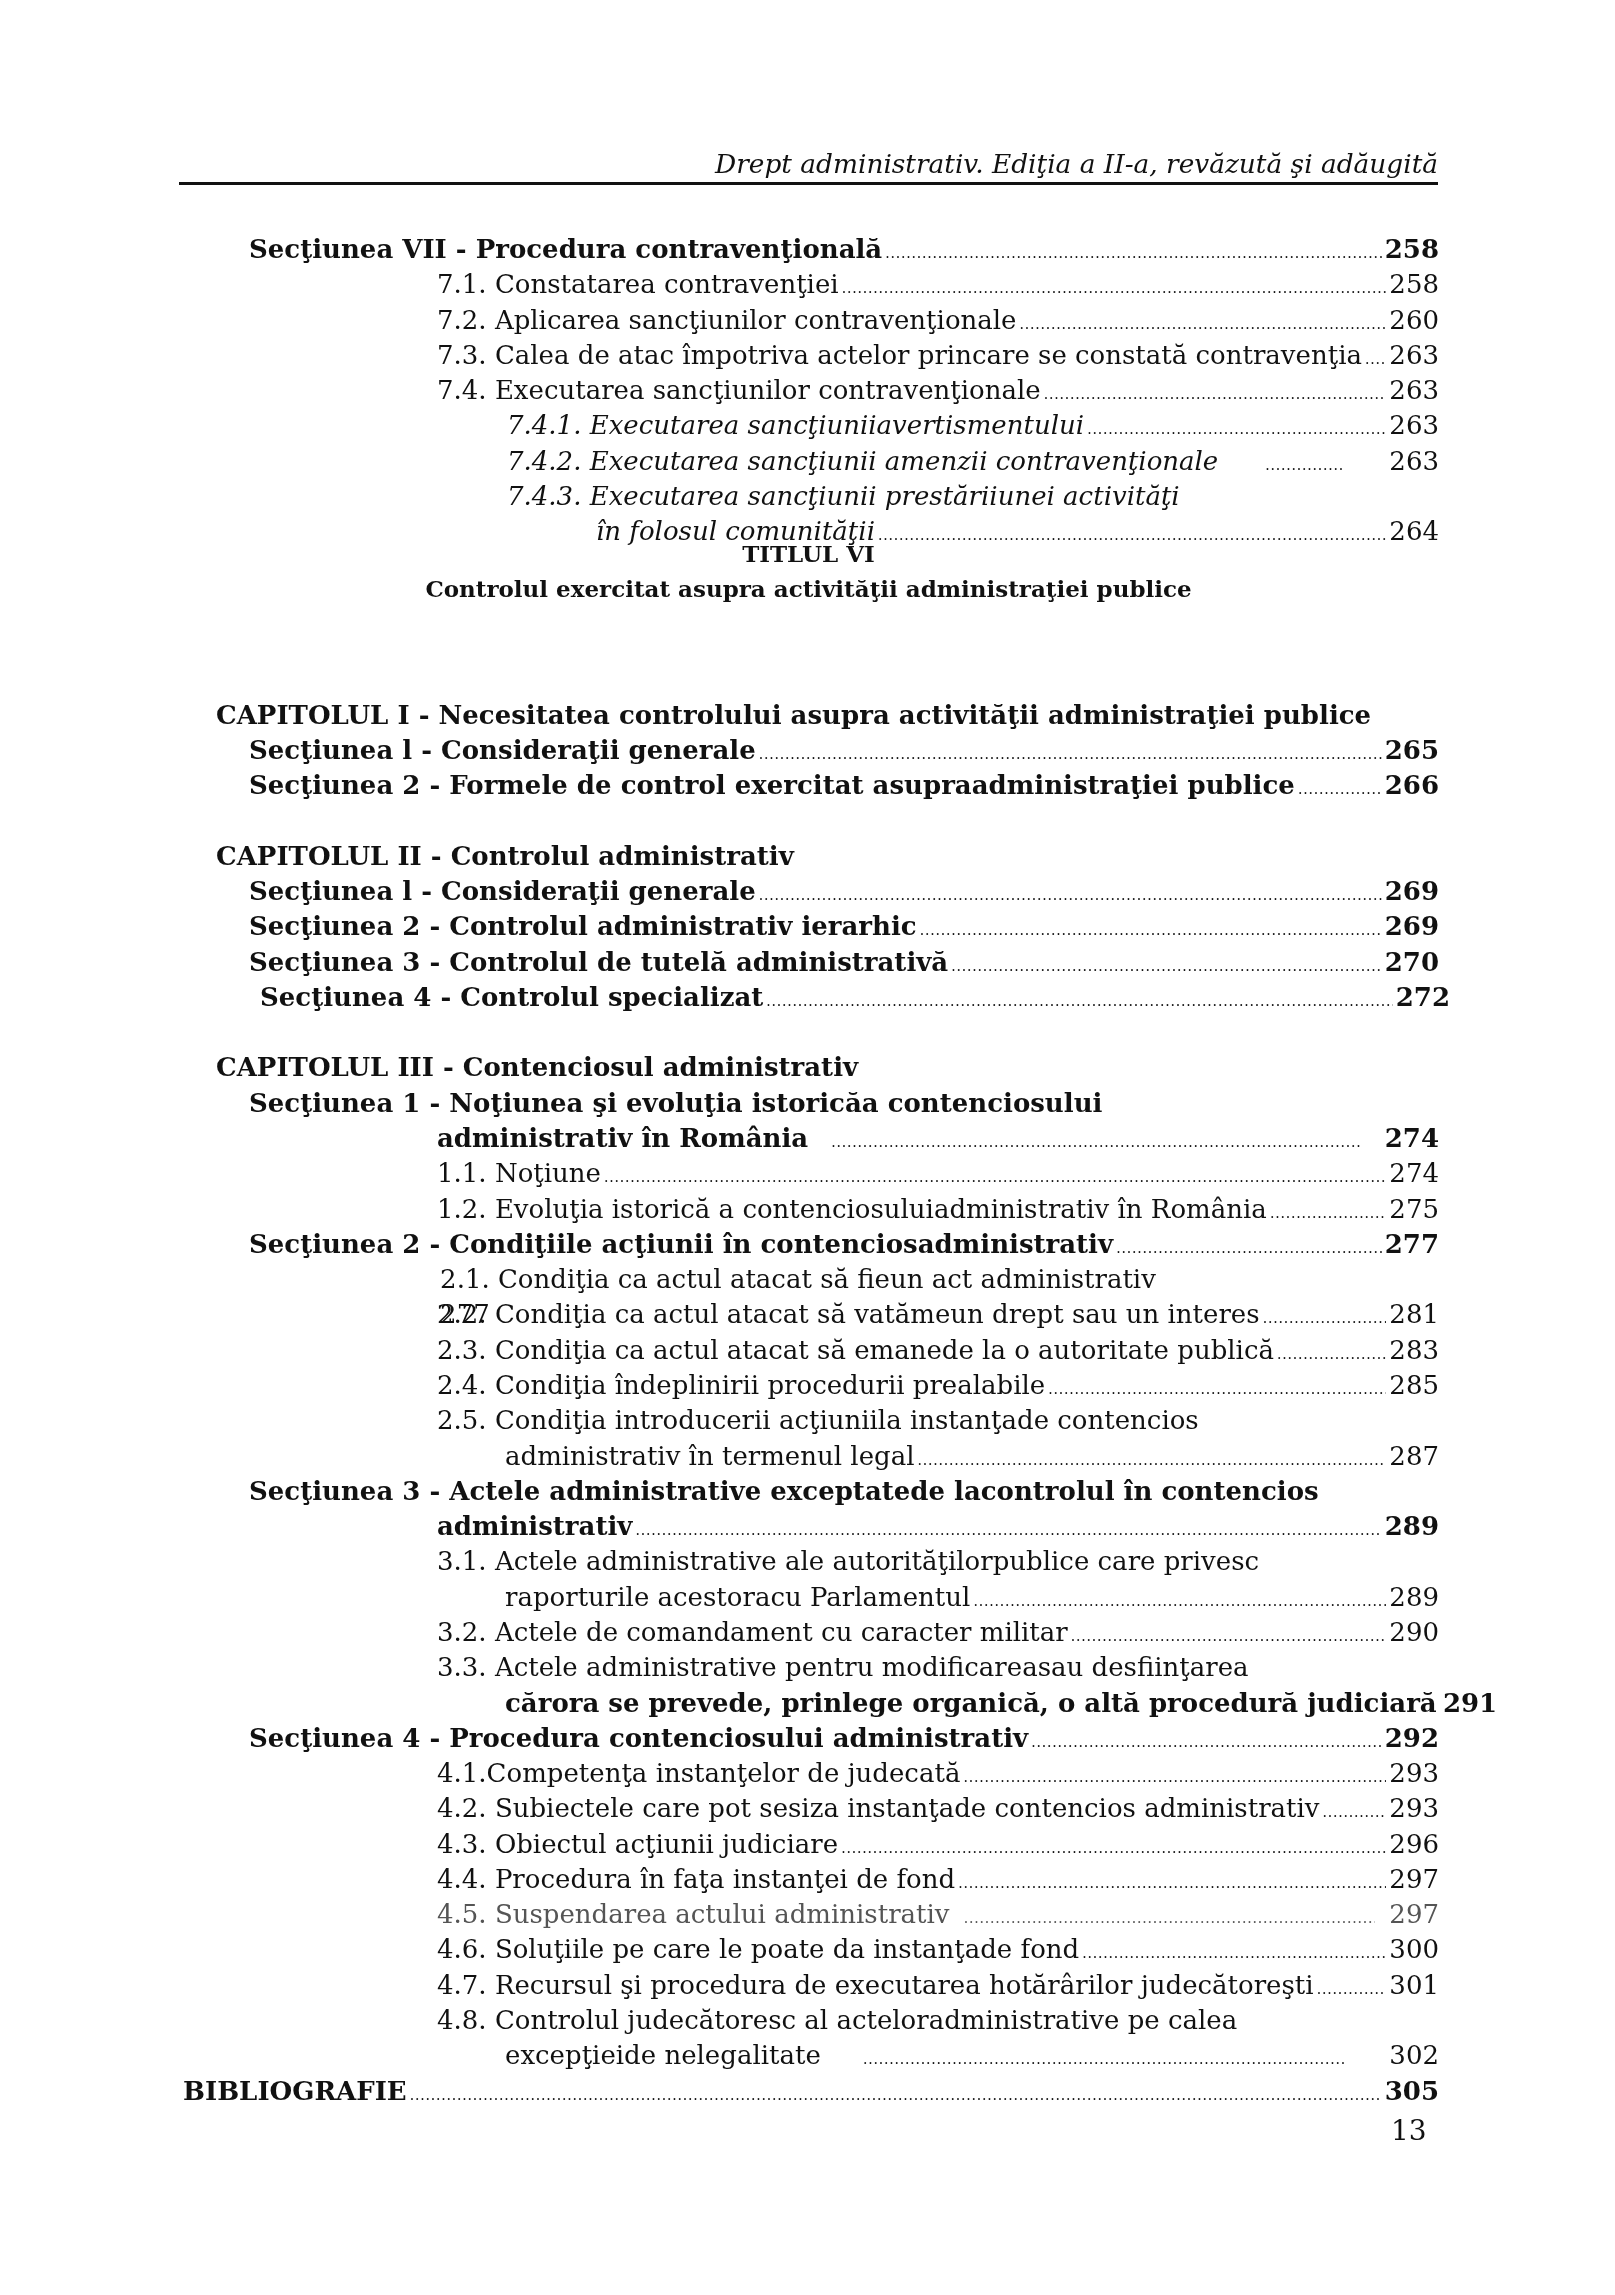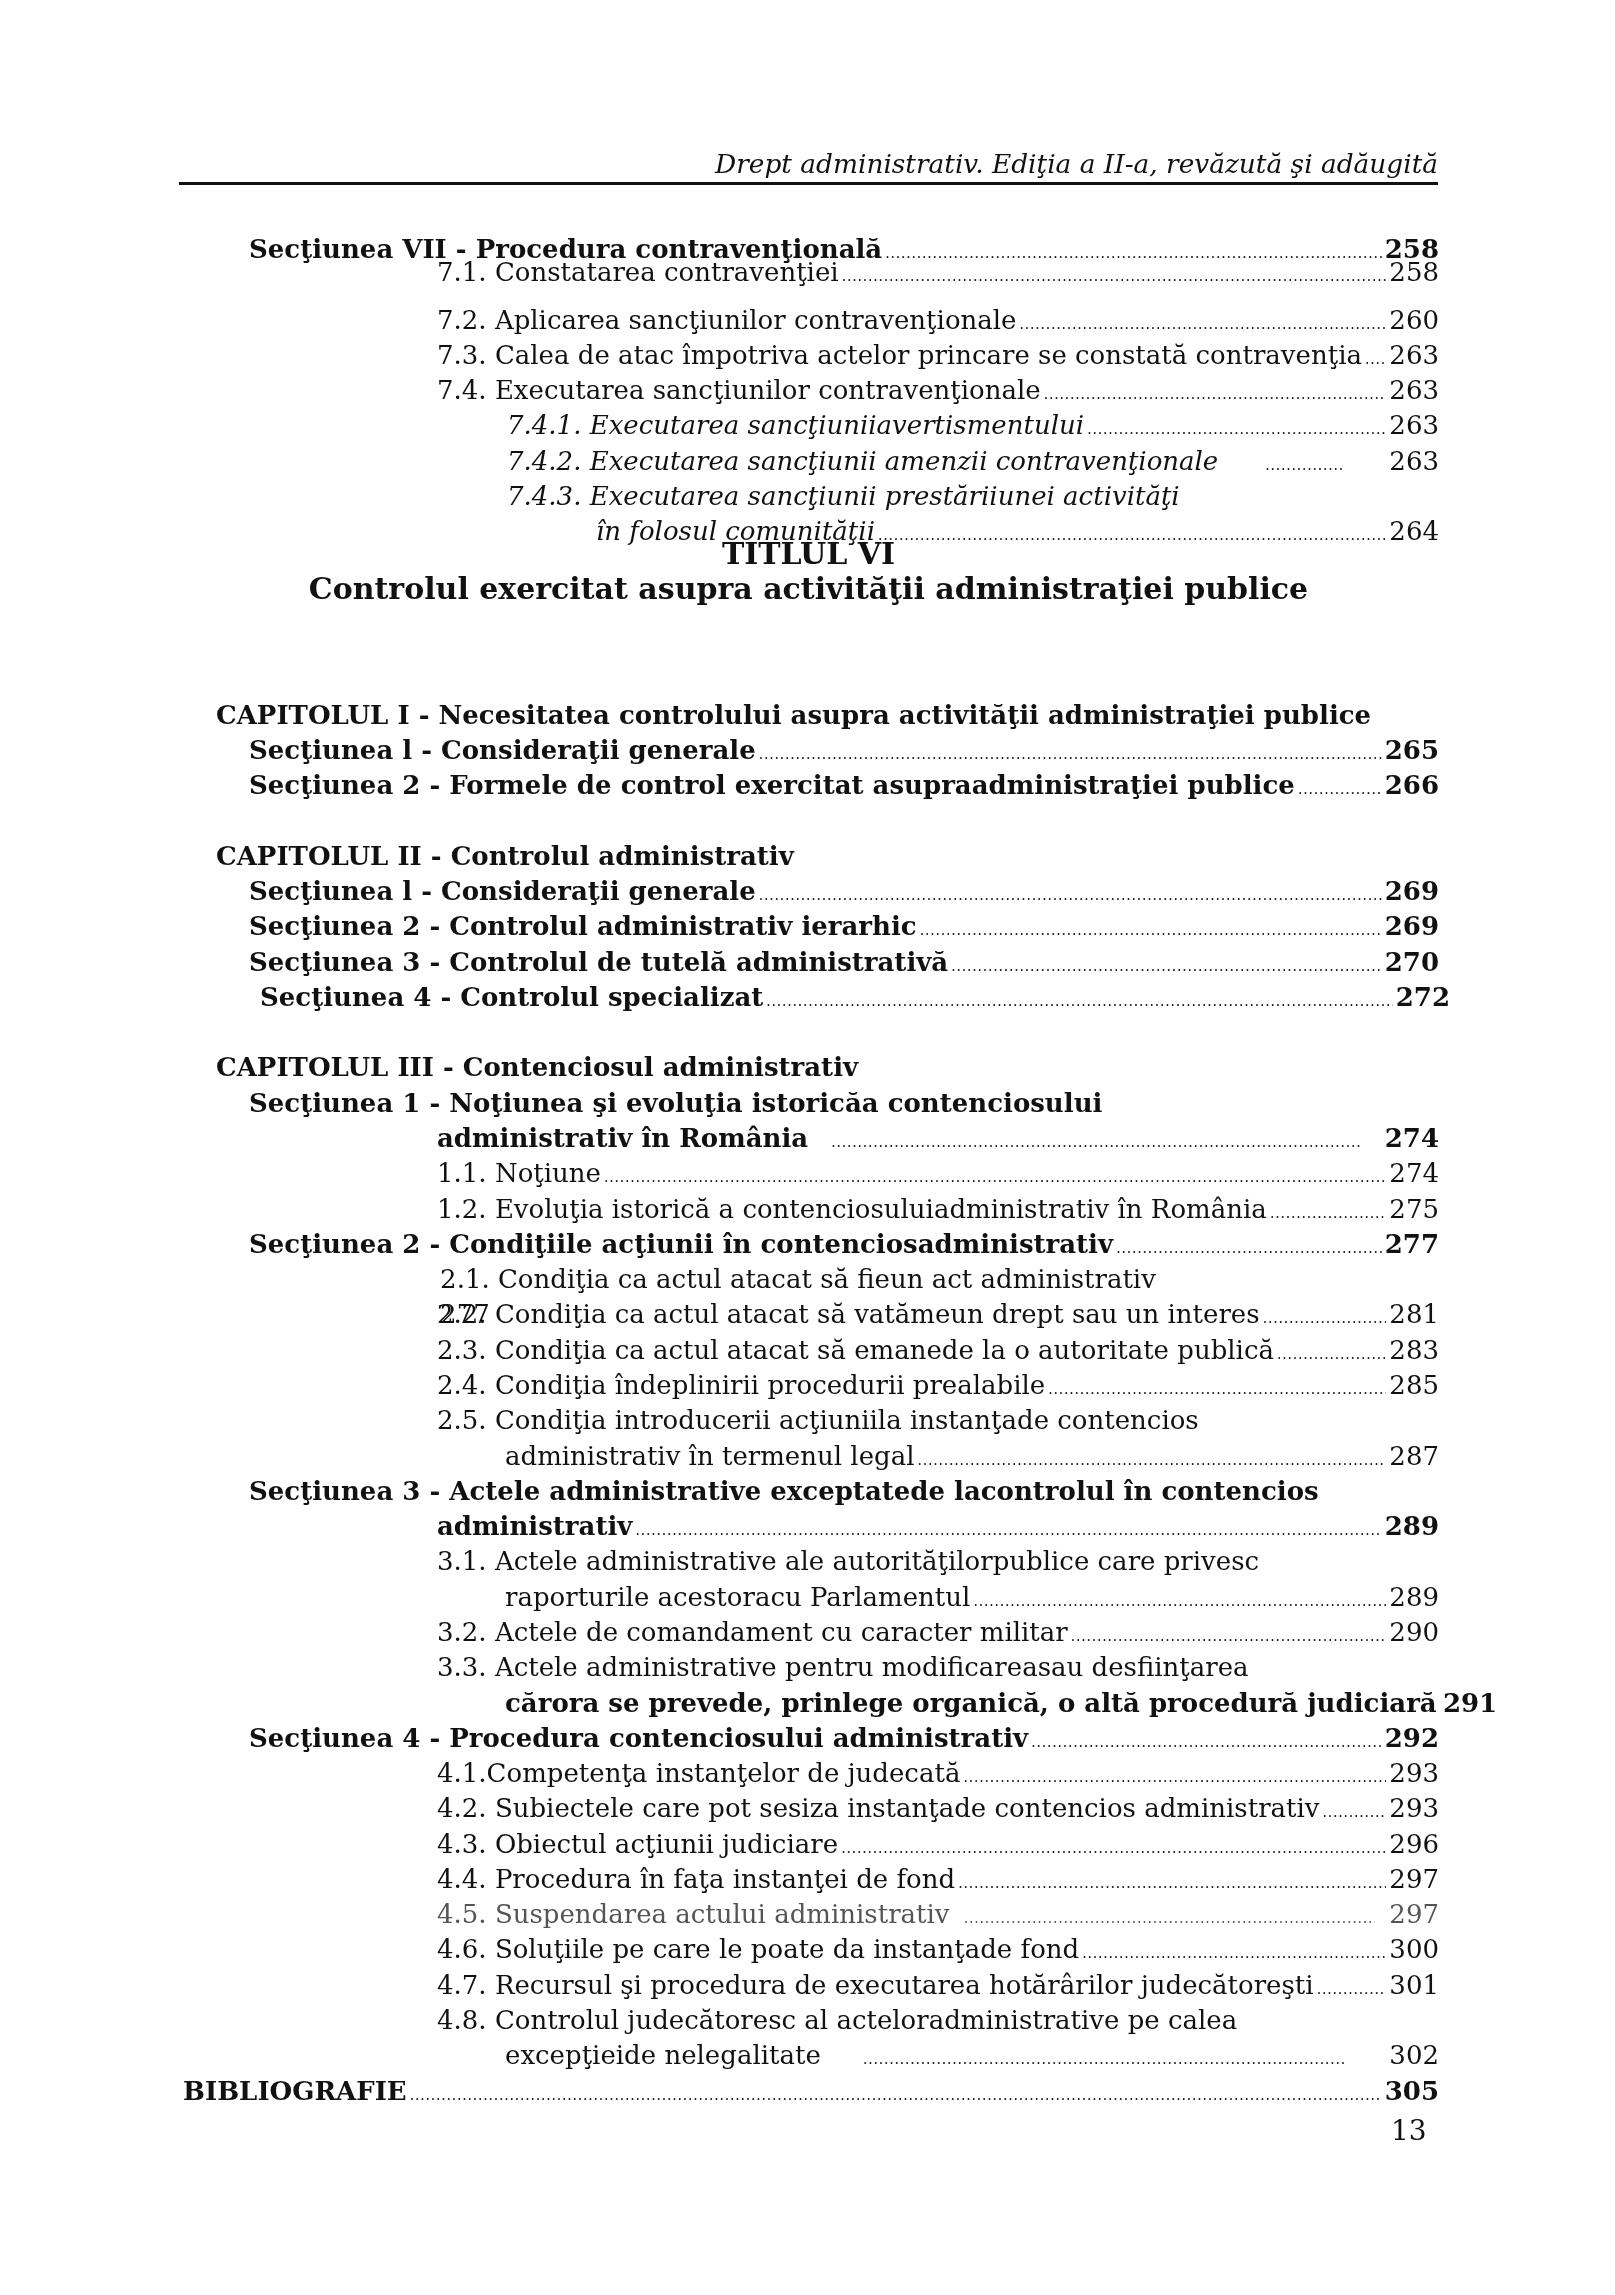--- a/index.html
+++ b/index.html
@@ -12,39 +12,39 @@
   .row { position: absolute; display: flex; align-items: baseline; font-size: 26px; line-height: 35px;
          height: 35px; white-space: nowrap; margin-top: 32px; }
   .row .t { flex: 0 0 auto; }
   .row .dots { flex: 1 1 auto; overflow: hidden; margin: 0 3.1px; font-weight: normal; font-style: normal;
                letter-spacing: 0.8px; font-size: 14px; }
   .row .dots::before { content: "............................................................................................................................................................................................................................................................................................................"; }
   .row .p { flex: 0 0 auto; font-style: normal; }
   .b { font-weight: bold; }
   .i { font-style: italic; }
   .gray { color: #555; gap: 11px; }
-  .center { position: absolute; left: 179px; width: 1259px; text-align: center; font-weight: bold; font-size: 30px; line-height: 35px; }
+  .center { position: absolute; left: 179px; width: 1259px; text-align: center; font-weight: bold; font-size: 23px; line-height: 35px; }
   .pagenum { position: absolute; left: 1391px; top: 2114px; font-size: 28px; }
 </style>
 </head>
 <body>
 
 <div class="header">Drept administrativ. Ediţia a II-a, revăzută şi adăugită</div>
 <div class="rule"></div>
 
 <div class="center" style="top:536px;">TITLUL VI</div>
 <div class="center" style="top:571px;">Controlul exercitat asupra activităţii administraţiei publice</div>
 
 <div class="toc" id="toc">
     <div class="row b" style="left: 249px; top: 0px; width: 1190px;">
       <span class="t">Secţiunea VII - Procedura contravenţională</span>
       <span class="dots"></span>
       <span class="p">258</span>
     </div>
-    <div class="row" style="left: 437px; top: 23px; width: 1002px;">
+    <div class="row" style="left: 437px; top: 35px; width: 1002px;">
       <span class="t">7.1. Constatarea contravenţiei</span>
       <span class="dots"></span>
       <span class="p">258</span>
     </div>
     <div class="row" style="left: 437px; top: 71px; width: 1002px;">
       <span class="t">7.2. Aplicarea sancţiunilor contravenţionale</span>
       <span class="dots"></span>
       <span class="p">260</span>
     </div>
     <div class="row" style="left: 437px; top: 106px; width: 1002px;">

